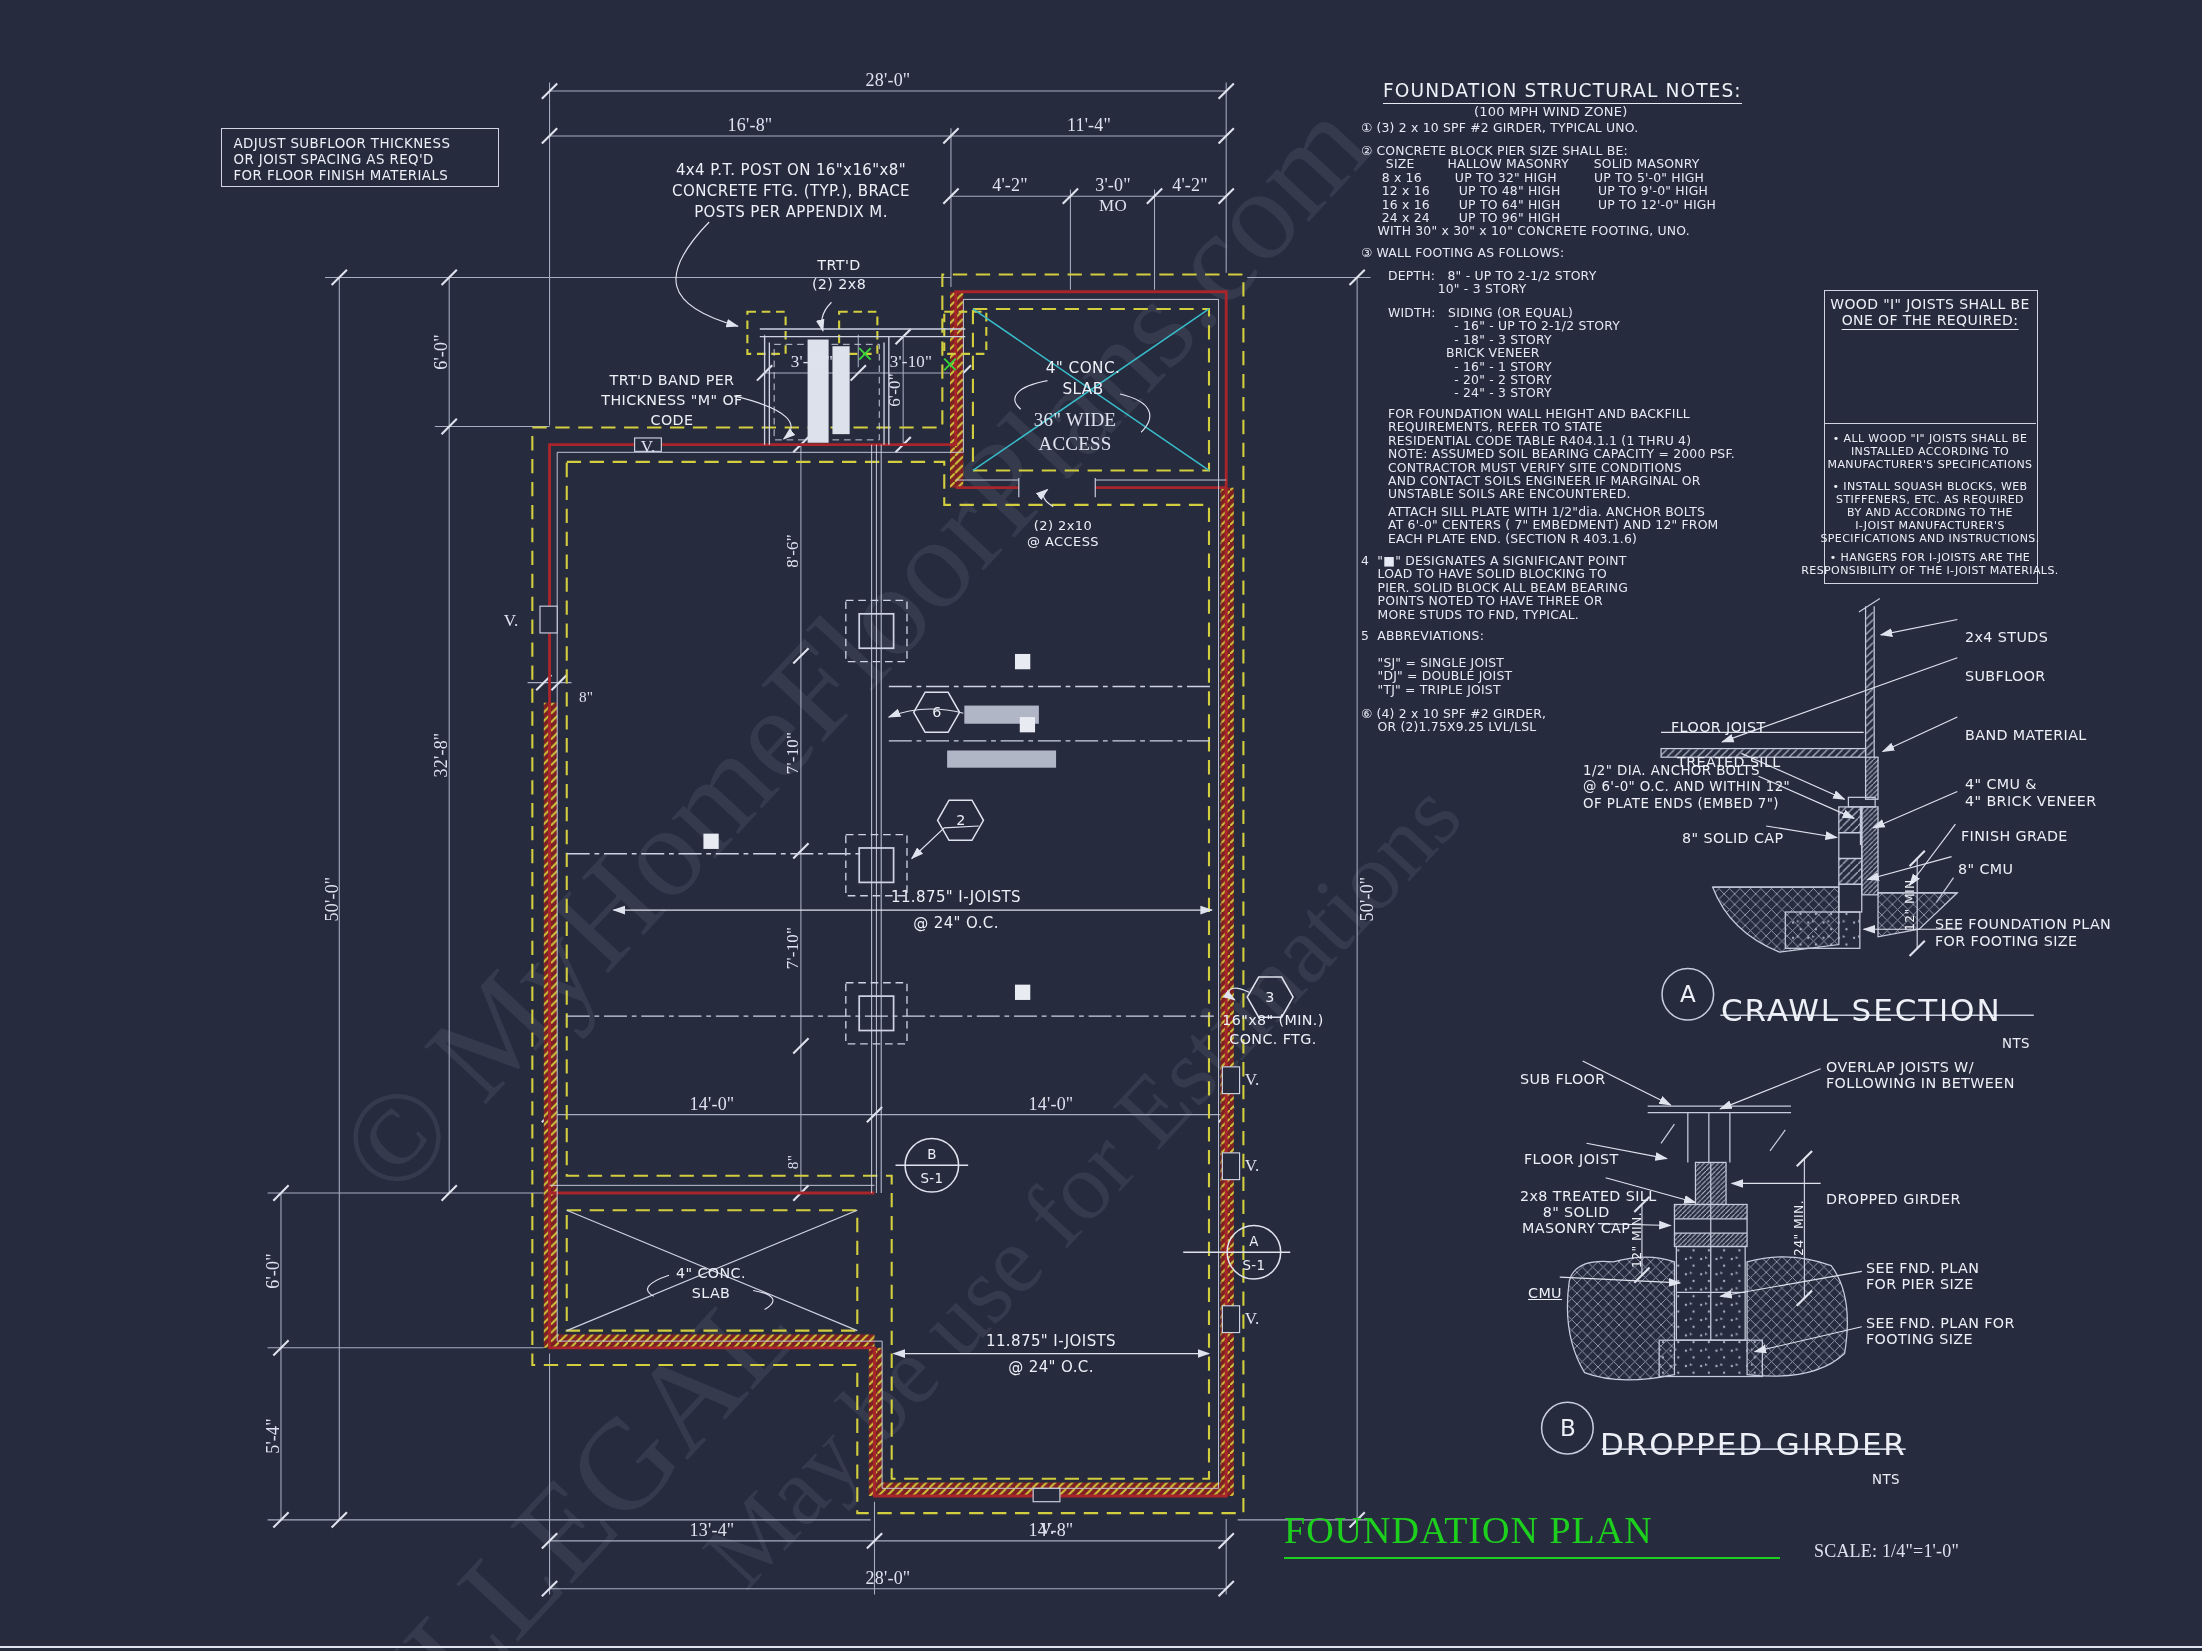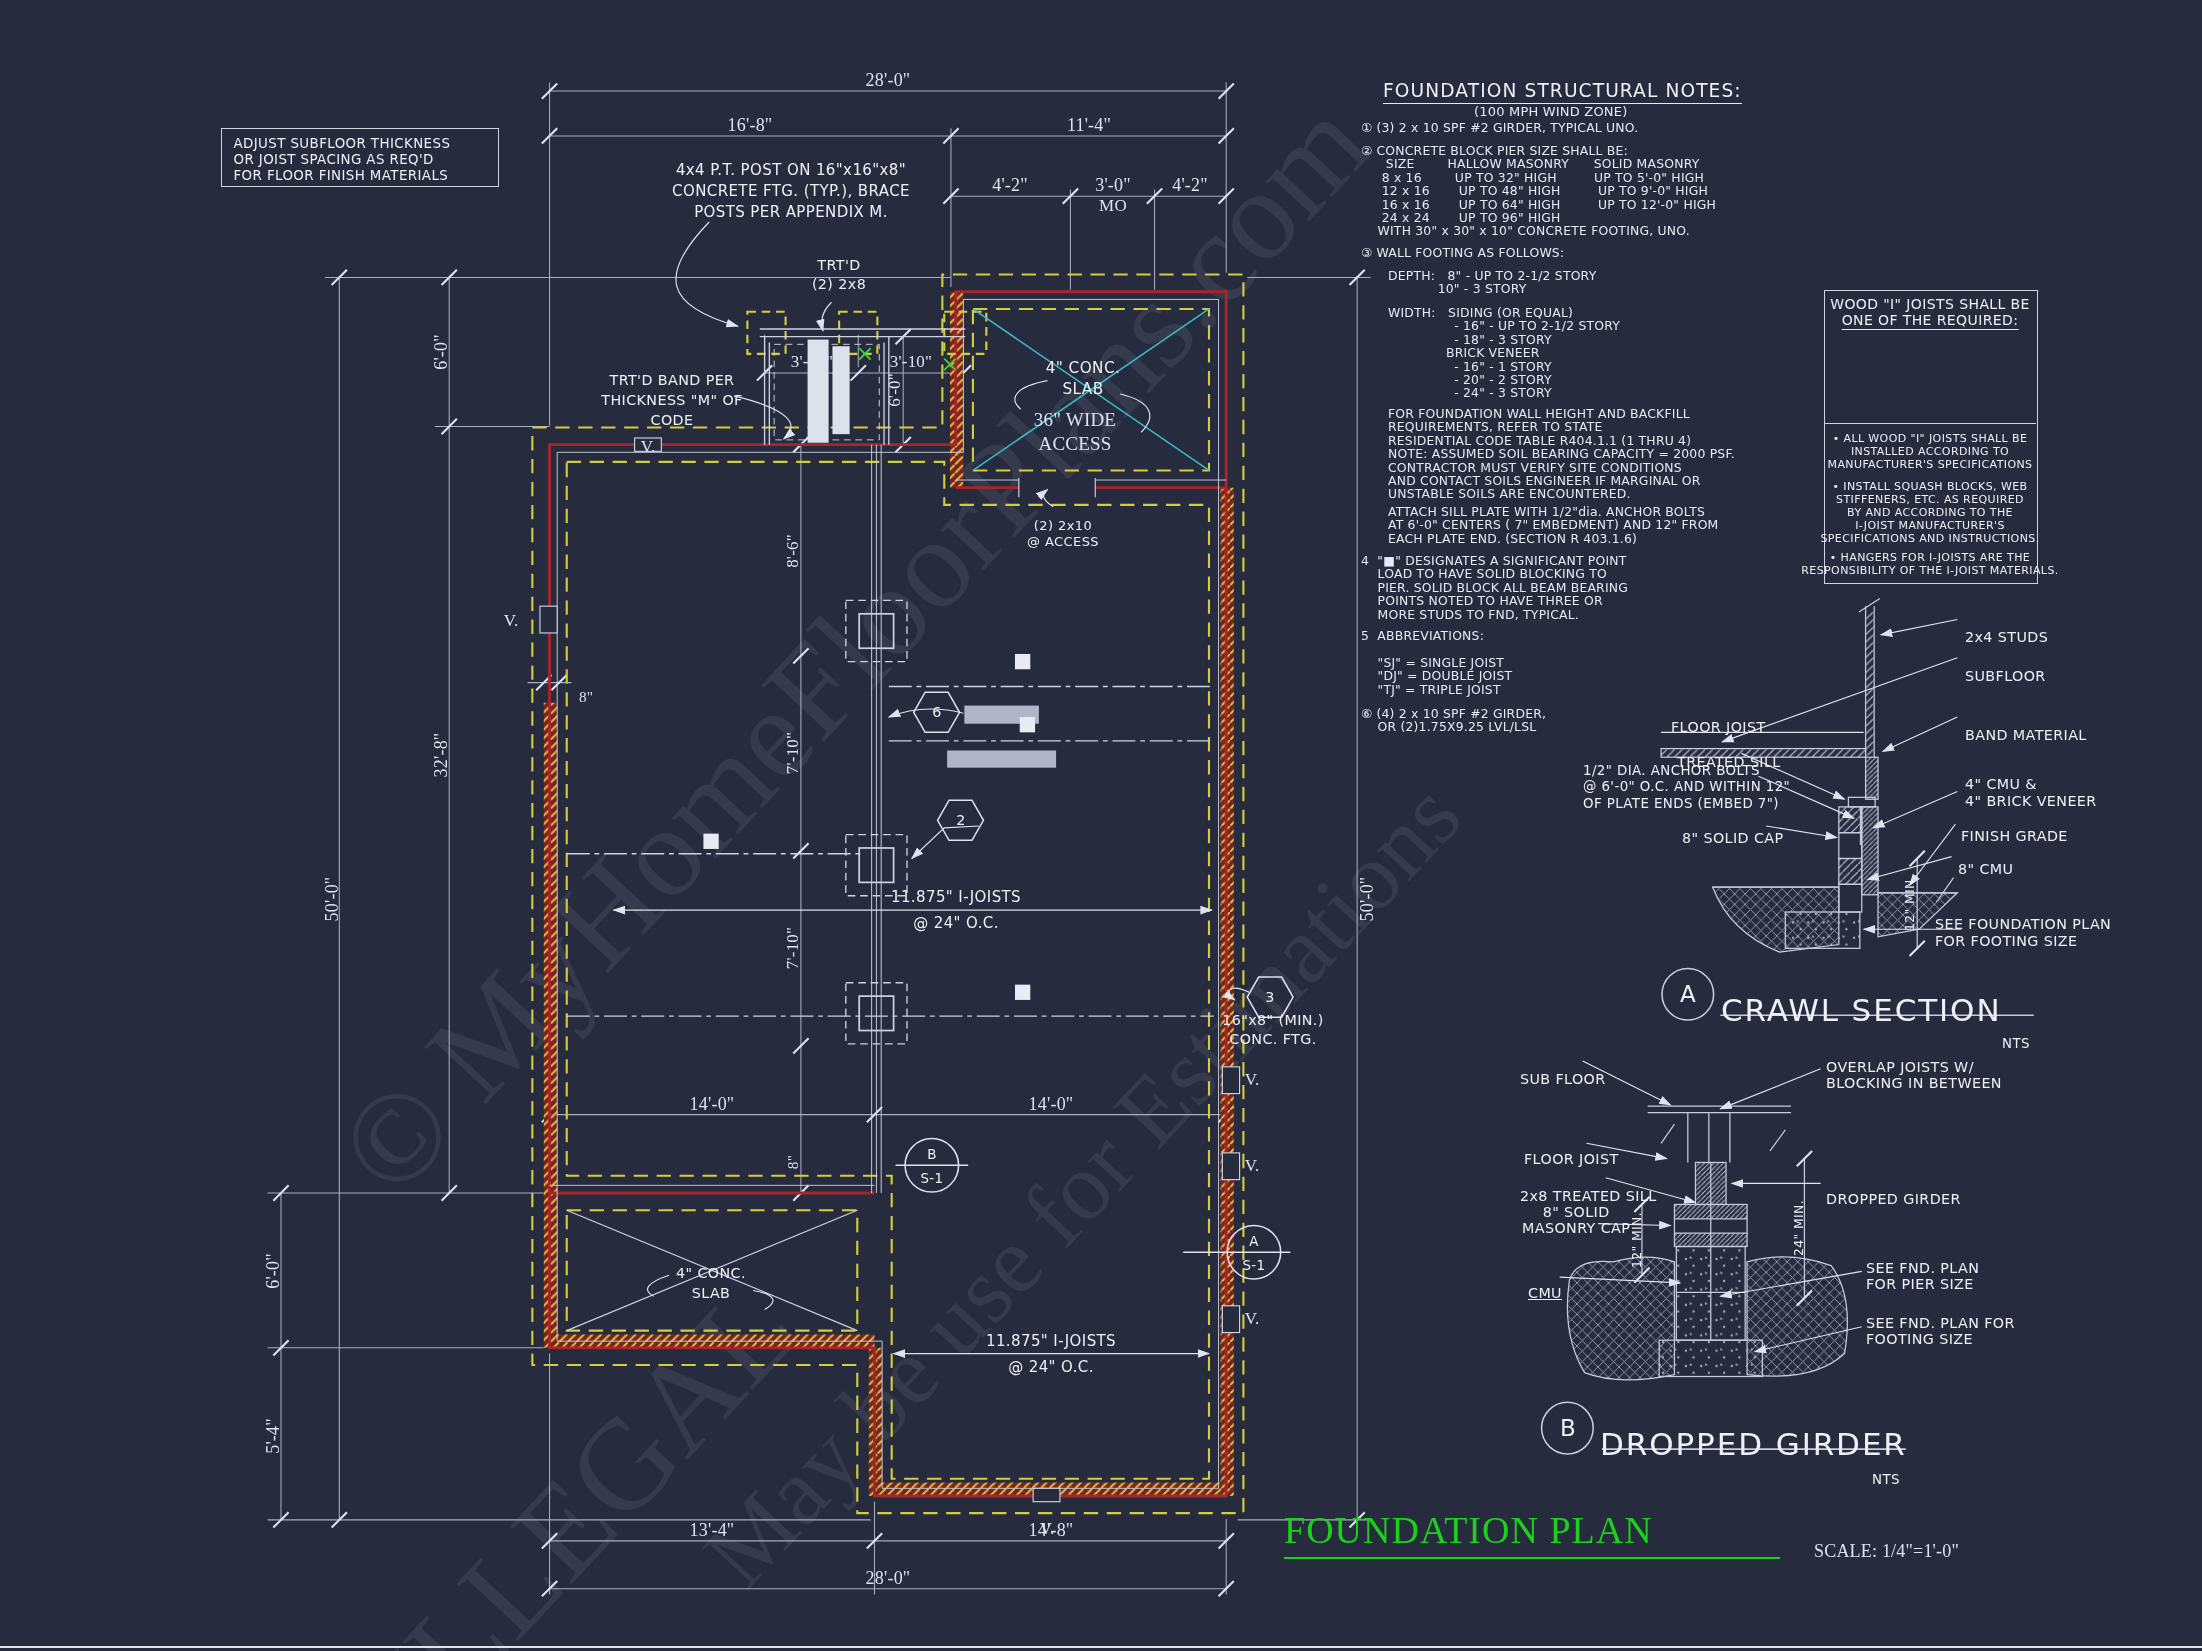--- a/index.html
+++ b/index.html
@@ -415,21 +415,21 @@
   <div class="lbl h" style="left:1583px;top:763px;font-size:13.4px;line-height:16.3px;">1/2" DIA. ANCHOR BOLTS
 @ 6'-0" O.C. AND WITHIN 12"
 OF PLATE ENDS (EMBED 7")</div>
   <div class="lbl h lm" style="left:1682px;top:822px;font-size:14.3px;">8" SOLID CAP</div>
   <div class="lbl h cc" style="left:1688px;top:994px;font-size:23px;">A</div>
   <div class="lbl h lm" style="left:1721px;top:994px;font-size:31px;letter-spacing:1.9px;">CRAWL SECTION</div>
   <div class="lbl h lm" style="left:2002px;top:1027px;font-size:13.4px;">NTS</div>
 
   <div class="lbl h lm" style="left:1520px;top:1063px;font-size:14.3px;">SUB FLOOR</div>
   <div class="lbl h" style="left:1826px;top:1059px;font-size:14.3px;line-height:16.3px;">OVERLAP JOISTS W/
-BLOCKING IN BETWEEN</div>
+FOLLOWING IN BETWEEN</div>
   <div class="lbl h lm" style="left:1524px;top:1143px;font-size:14.3px;">FLOOR JOIST</div>
   <div class="lbl h lm" style="left:1520px;top:1180px;font-size:14.3px;">2x8 TREATED SILL</div>
   <div class="lbl h lm" style="left:1826px;top:1183px;font-size:14.3px;">DROPPED GIRDER</div>
   <div class="lbl h" style="left:1522px;top:1204px;font-size:14.3px;line-height:16.3px;text-align:center;">8" SOLID
 MASONRY CAP</div>
   <div class="lbl h rc" style="left:1636px;top:1240px;font-size:12.4px;">12" MIN.</div>
   <div class="lbl h rc" style="left:1798px;top:1228px;font-size:12.4px;">24" MIN.</div>
   <div class="lbl h lm" style="left:1528px;top:1277px;font-size:14.3px;text-decoration:underline;">CMU</div>
   <div class="lbl h" style="left:1866px;top:1260px;font-size:14.3px;line-height:16.3px;">SEE FND. PLAN
 FOR PIER SIZE</div>

